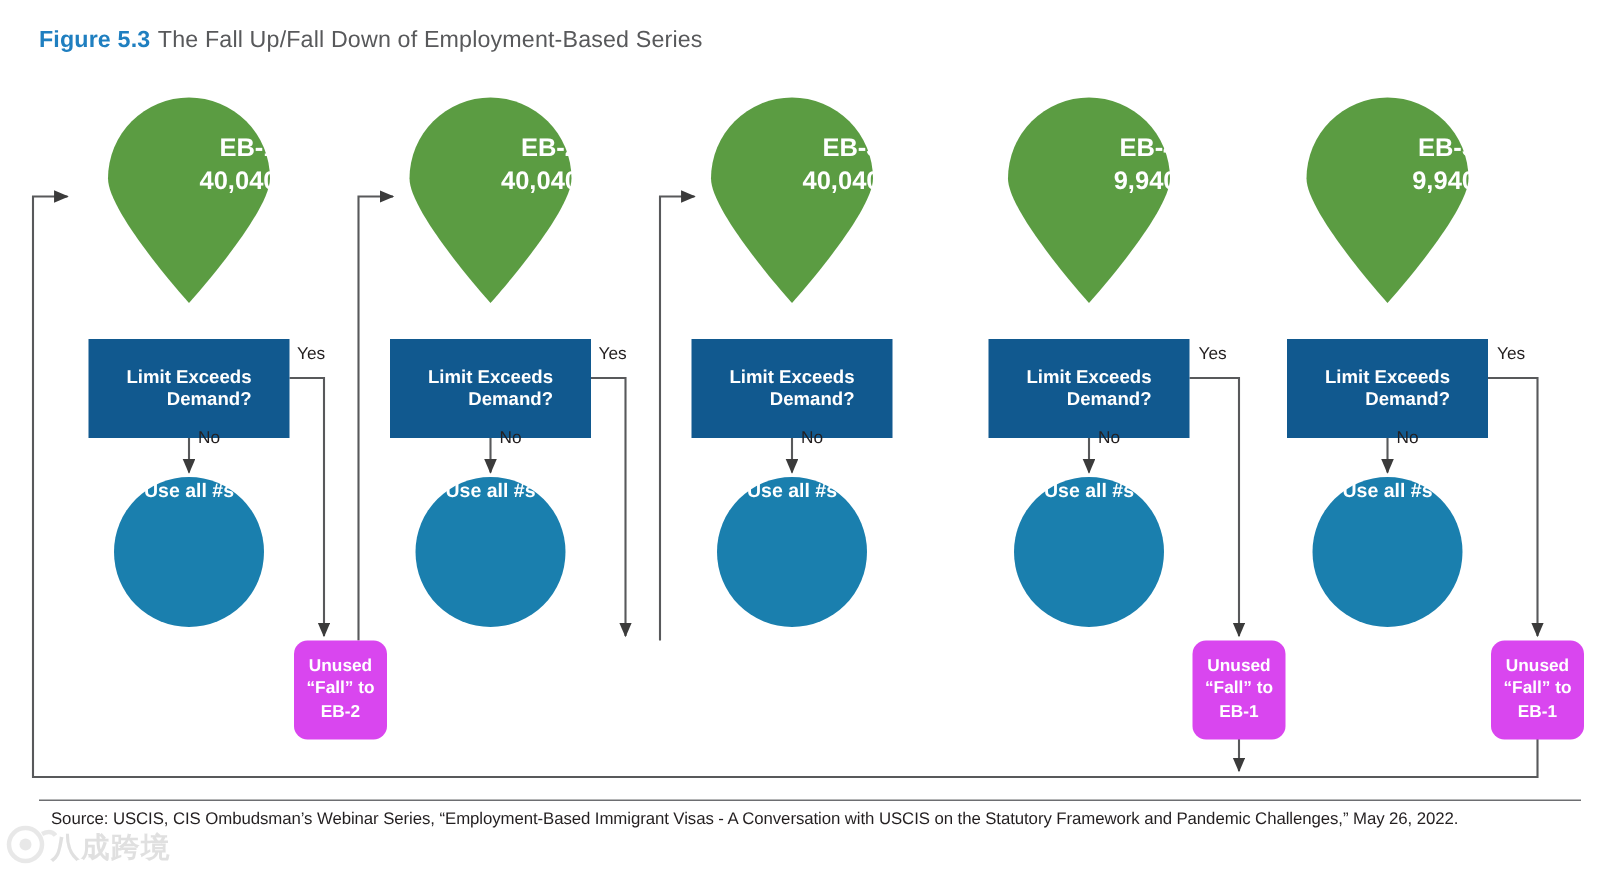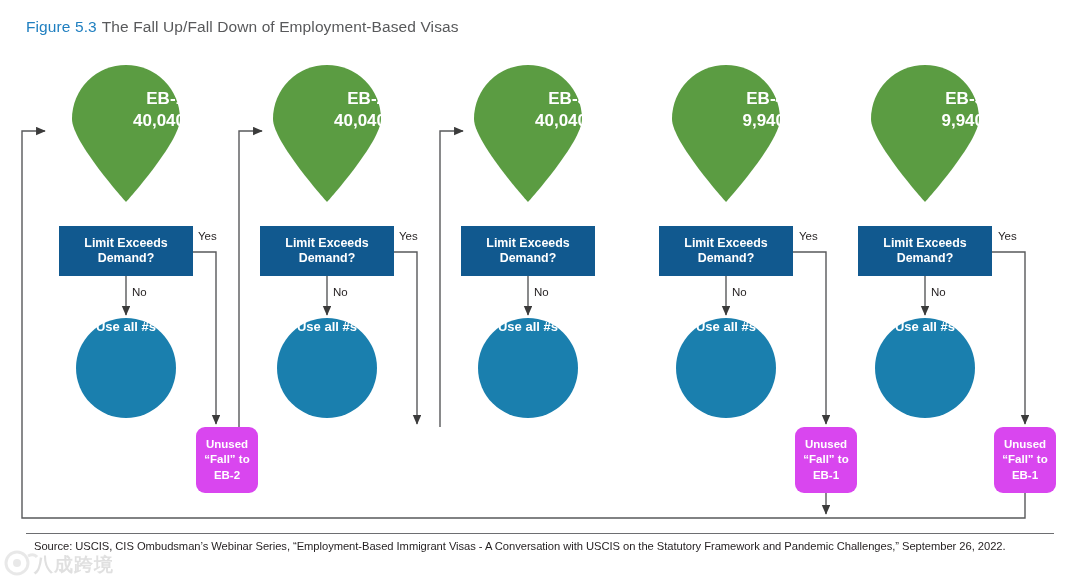--- a/index.html
+++ b/index.html
@@ -7,21 +7,21 @@
   body{
     width:1080px;height:586px;background:#ffffff;overflow:hidden;
     font-family:"Liberation Sans","DejaVu Sans",sans-serif;
     position:relative;
   }
   #stage{position:absolute;inset:0;}
 
   
   .title-bar{position:absolute;left:26px;top:18px;white-space:nowrap;}
   .title-fig{
-    font-size:15.5px;font-weight:normal;color:#1f7fc0;letter-spacing:.1px;
+    font-size:15.5px;font-weight:bold;color:#1f7fc0;letter-spacing:.1px;
   }
   .title-rest{
     font-size:15.5px;font-weight:normal;color:#58595b;letter-spacing:.1px;
     margin-left:5px;
   }
 
   
   #wires{position:absolute;left:0;top:0;width:1080px;height:586px;pointer-events:none;}
 
   
@@ -29,23 +29,23 @@
   .pin svg{position:absolute;left:0;top:0;width:118px;height:138px;}
   .pin .pin-text{
     position:absolute;left:0;top:24px;width:118px;text-align:right;
     color:#ffffff;font-weight:bold;font-size:17px;line-height:22px;
     text-shadow:0 0 0 rgba(0,0,0,0);
   }
   .pin .pin-text .l2{display:block;}
 
   
   .decision{
-    position:absolute;width:134px;height:50px;background:#11598f;
+    position:absolute;width:134px;height:66px;background:#11598f;
     color:#fff;font-weight:bold;font-size:12.4px;line-height:15.5px;
-    display:flex;align-items:center;justify-content:center;text-align:center;
+    display:flex;align-items:center;justify-content:center;text-align:right;
   }
   .decision span{display:block;}
 
   
   .circle{
     position:absolute;width:100px;height:100px;border-radius:50%;
     background:#1a7fae;color:#fff;font-weight:bold;font-size:13px;
     line-height:17px;display:flex;align-items:flex-start;justify-content:center;
     text-align:center;
   }
@@ -79,21 +79,21 @@
   .wm .wmtxt{
     font-size:19px;color:#9a9a9a;font-weight:bold;letter-spacing:1px;
   }
 </style>
 </head>
 <body>
 
 <div id="stage">
 
   <div class="title-bar">
-    <span class="title-fig">Figure 5.3</span><span class="title-rest">The Fall Up/Fall Down of Employment-Based Visas</span>
+    <span class="title-fig">Figure 5.3</span><span class="title-rest">The Fall Up/Fall Down of Employment-Based Series</span>
   </div>
 
   <svg id="wires" viewBox="0 0 1080 586" xmlns="http://www.w3.org/2000/svg">
     <defs>
       <marker id="arrow" markerWidth="8" markerHeight="8" refX="6.4" refY="3" orient="auto" markerUnits="strokeWidth">
         <path d="M0,0 L7,3 L0,6 z" fill="#3b3b3b"></path>
       </marker>
     </defs>
     <g stroke="#58595b" stroke-width="1.4" fill="none">
 
@@ -263,21 +263,21 @@
   </div>
   <div class="unused" style="left:994px;top:427px;">
     <div>
       <span>Unused</span>
       <span>“Fall”</span>
       <span>to EB-1</span>
     </div>
   </div>
 
   <div class="rule"></div>
-  <div class="source">Source: USCIS, CIS Ombudsman’s Webinar Series, “Employment-Based Immigrant Visas - A Conversation with USCIS on the Statutory Framework and Pandemic Challenges,” September 26, 2022.</div>
+  <div class="source">Source: USCIS, CIS Ombudsman’s Webinar Series, “Employment-Based Immigrant Visas - A Conversation with USCIS on the Statutory Framework and Pandemic Challenges,” May 26, 2022.</div>
 
   <div class="wm">
     <svg width="34" height="30" viewBox="0 0 34 30">
       <circle cx="13" cy="15" r="11" fill="none" stroke="#b6b6b6" stroke-width="3"></circle>
       <circle cx="13" cy="15" r="4" fill="#b6b6b6"></circle>
       <path d="M24 8 q6 -3 9 1" fill="none" stroke="#b6b6b6" stroke-width="3"></path>
     </svg>
     <span class="wmtxt" style="position:absolute;left:30px;top:4px;">八成跨境</span>
   </div>
 

